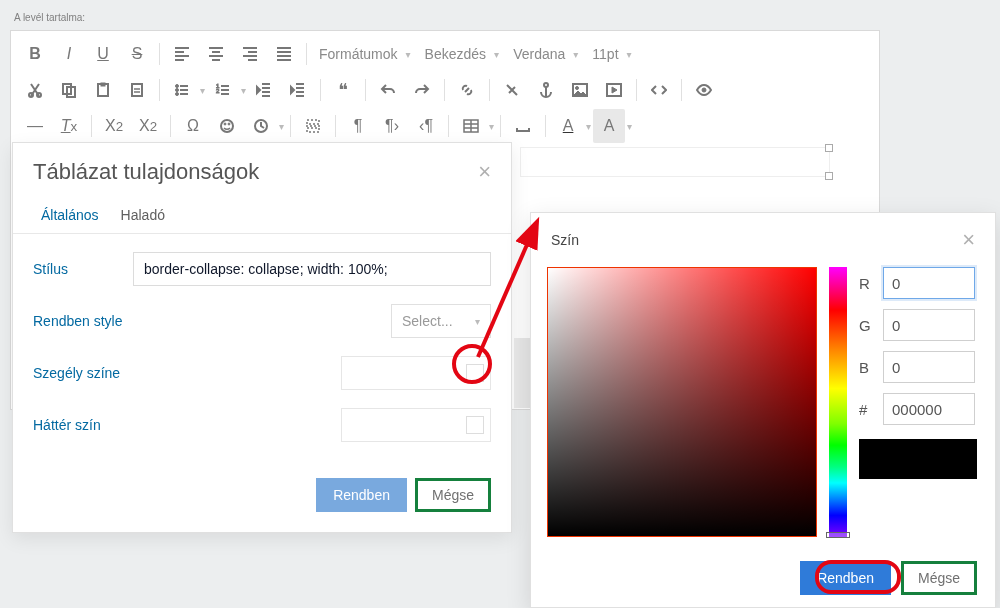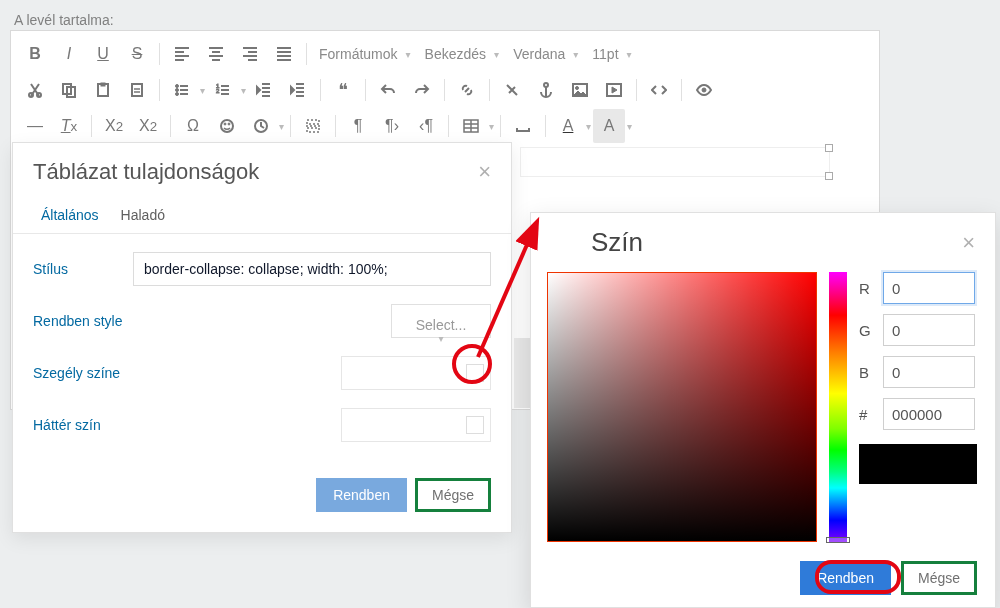--- a/index.html
+++ b/index.html
@@ -1,18 +1,18 @@
 <!DOCTYPE html>
 <html><head>
 <meta charset="utf-8">
 <style>
   * { box-sizing: border-box; margin: 0; padding: 0; font-family: Verdana, sans-serif; }
   body { background: #eceeef; width: 1000px; height: 608px; overflow: hidden; position: relative; }
 
-  .page-label { position: absolute; top: 12px; left: 14px; font-size: 14px; color: #808080; }
+  .page-label { position: absolute; top: 12px; left: 14px; font-size: 10px; color: #808080; }
 
   .editor-frame { position: absolute; top: 30px; left: 10px; right: 120px; border: 1px solid #d9d9d9; background: #fff; padding: 6px 8px 130px 8px; height: 380px; }
 
   .toolbar { display: flex; flex-wrap: wrap; gap: 2px; align-items: center; }
   .tb-btn { width: 32px; height: 34px; display: flex; align-items: center; justify-content: center; color: #777; border-radius: 3px; cursor: pointer; }
   .tb-btn svg { width: 16px; height: 16px; stroke: #777; fill: #777; }
   .tb-sep { width: 1px; height: 22px; background: #e0e0e0; margin: 0 4px; }
   .tb-select { display: flex; align-items: center; gap: 8px; color: #8a8a8a; font-size: 14px; padding: 0 6px; height: 34px; cursor: pointer; }
   .tb-caret { font-size: 10px; color: #bbb; }
   .fb { font-weight: bold; }
@@ -32,37 +32,37 @@
   .dlg-hdr { display: flex; align-items: center; justify-content: space-between; padding: 16px 20px 6px 20px; }
   .dlg-title { font-size: 22px; color: #555; font-weight: 400; }
   .dlg-close { font-size: 22px; color: #b0b0b0; cursor: pointer; }
   .tabs { display: flex; gap: 6px; border-bottom: 1px solid #e8e8e8; padding: 0 20px; margin-top: 6px; }
   .tab { padding: 10px 8px; font-size: 14px; color: #0369a1; cursor: pointer; }
   .tab.active { color: #606060; }
   .dlg-body { padding: 18px 20px 8px 20px; }
   .row { display: flex; align-items: center; margin-bottom: 18px; }
   .row .lbl { width: 100px; font-size: 14px; color: #0369a1; }
   .row input[type=text] { flex: 1; height: 34px; border: 1px solid #dcdcdc; padding: 0 10px; font-size: 14px; color: #0f172a; }
-  .row .select { width: 100px; height: 34px; border: 1px solid #e0e0e0; display: flex; align-items: center; justify-content: space-between; padding: 12px 10px; color: #999; font-size: 14px; margin-left: auto; flex-direction: column; }
+  .row .select { width: 100px; height: 34px; border: 1px solid #e0e0e0; display: flex; align-items: center; justify-content: space-between; padding: 4px 10px; color: #999; font-size: 14px; margin-left: auto; }
   .swatch-box { width: 150px; height: 34px; border: 1px solid #e6e6e6; margin-left: auto; display: flex; align-items: center; justify-content: flex-end; padding-right: 6px; }
   .swatch { width: 18px; height: 18px; border: 1px solid #ddd; background: #fff; }
   .dlg-foot { display: flex; justify-content: flex-end; gap: 8px; padding: 10px 20px 20px 20px; }
   .btn { height: 34px; padding: 0 14px; border: 3px solid #15803d; background: #fff; color: #707070; font-size: 14px; cursor: pointer; }
   .btn.primary { background: #79a9de; border-color: #79a9de; color: #fff; }
   .btn.primary2 { background: #2f7bd9; border-color: #2f7bd9; color: #fff; }
 
   
   .ring { position: absolute; width: 40px; height: 40px; border: 4px solid #e30613; border-radius: 50%; left: 452px; top: 344px; pointer-events: none; }
   .ring2 { position: absolute; width: 86px; height: 34px; border: 4px solid #e30613; border-radius: 16px; left: 815px; top: 560px; pointer-events: none; }
   svg.arrow { position: absolute; left: 460px; top: 212px; pointer-events: none; }
 
   
   .dlg-color { position: absolute; left: 530px; top: 212px; width: 466px; height: 396px; background: #fff; border: 1px solid #e0e0e0; box-shadow: 0 8px 24px rgba(0,0,0,.12); }
   .dlg-color .hdr { display: flex; align-items: center; justify-content: space-between; padding: 14px 20px 4px 20px; }
-  .dlg-color .title { font-size: 26px; color: #444; margin-left: 40px; }
+  .dlg-color .title { font-size: 14px; color: #444; }
   .picker-area { display: flex; gap: 12px; padding: 10px 16px 0 16px; }
   .sv { width: 270px; height: 270px; position: relative; border: 1px solid #e30; background:
      linear-gradient(to top, #000, rgba(0,0,0,0)),
      linear-gradient(to right, #fff, rgba(255,255,255,0)),
      #ff0000; }
   .hue { width: 18px; height: 270px; background: linear-gradient(to bottom,
      #ff00ff 0%, #ff0080 8%, #ff0000 16%, #ff8000 30%, #ffff00 45%, #80ff00 58%, #00ff00 66%,
      #00ff80 74%, #00ffff 80%, #0080ff 86%, #0000ff 92%, #8000ff 100%); position: relative; }
   .hue .hcur { position: absolute; left: -3px; width: 24px; height: 6px; border: 1px solid #666; background: rgba(255,255,255,.3); bottom: -1px; }
   .rgb-col { display: flex; flex-direction: column; gap: 10px; }

